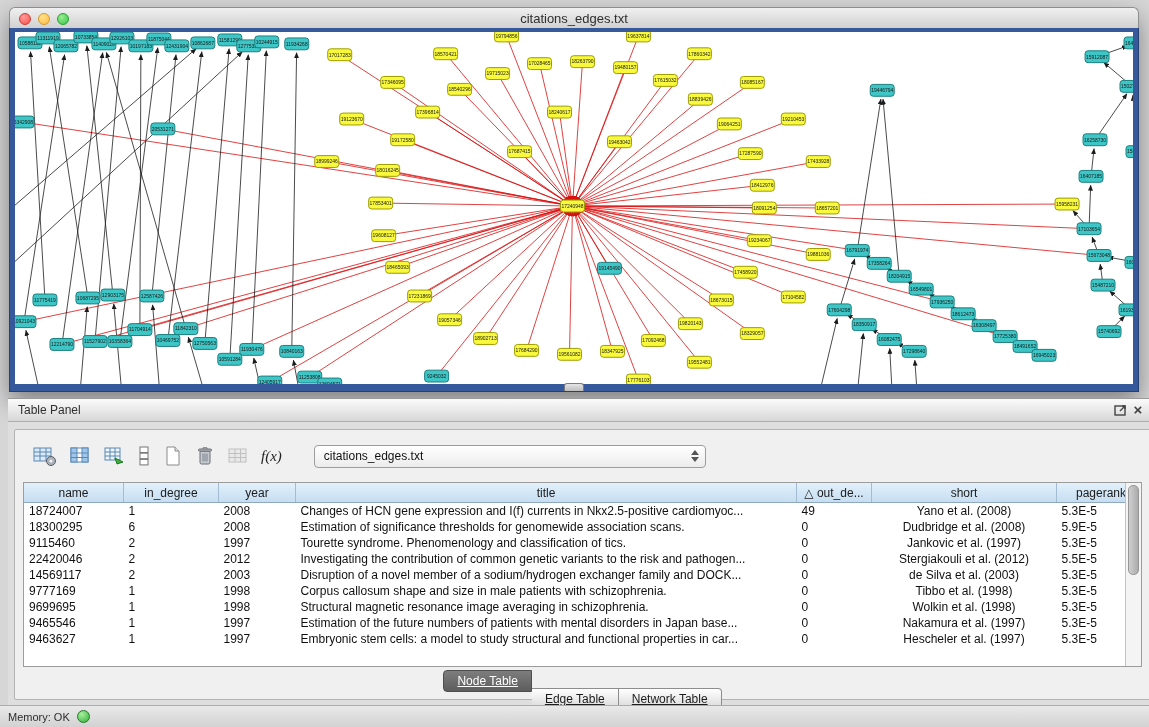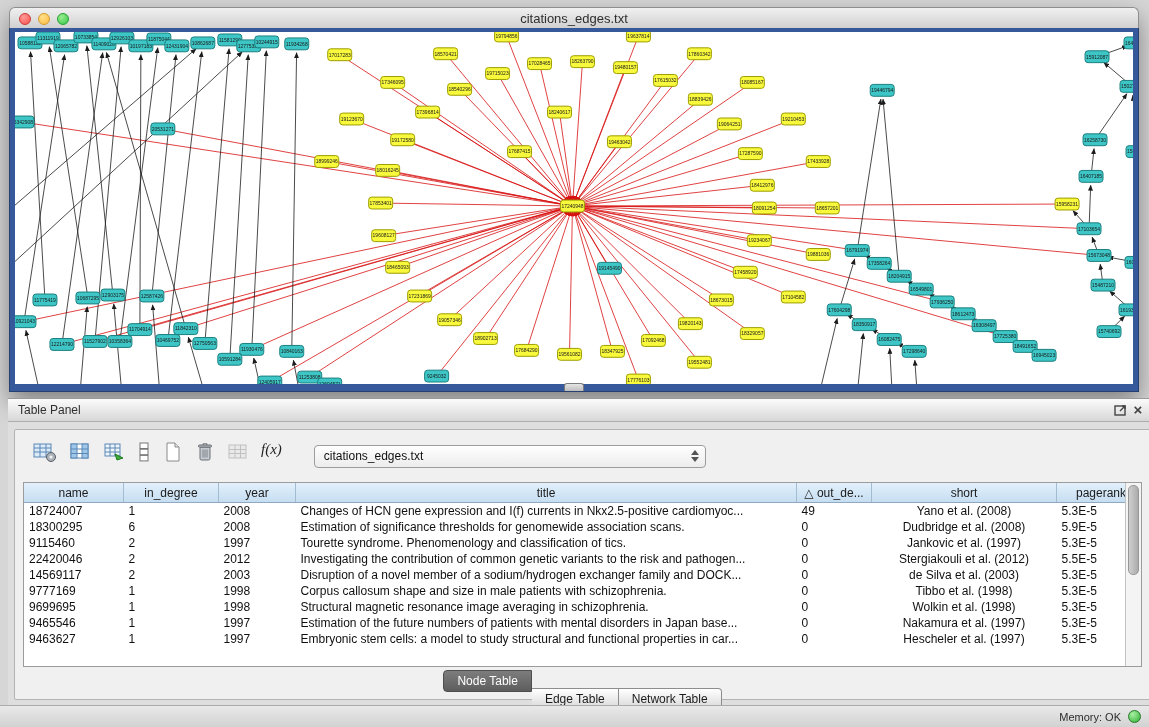--- a/index.html
+++ b/index.html
@@ -25,48 +25,48 @@
   .table-panel{position:absolute;left:8px;top:398px;width:1149px;height:307px;background:#dedede;border-top:1px solid #9a9a9a;}
   .panel-header{height:23px;background:linear-gradient(#fbfbfb,#d7d7d7);border-bottom:1px solid #adadad;
     display:flex;align-items:center;padding:0 10px;box-sizing:border-box;}
   .panel-title{font-size:12px;color:#2f2f2f;}
   .ph-spacer{flex:1;}
   .ph-btn{width:18px;height:16px;display:flex;align-items:center;justify-content:center;color:#444;cursor:default;}
   .ph-close{font-size:15px;font-weight:bold;line-height:14px;}
   .panel-body{position:absolute;left:6px;right:6px;top:30px;bottom:6px;background:#f0f0f0;
     border:1px solid #b3b3b3;border-radius:2px;}
   .toolbar{position:absolute;left:0;right:0;top:0;height:52px;display:flex;align-items:center;padding:0 12px;}
-  .tbtn{height:30px;display:flex;align-items:flex-start;justify-content:center;padding:0 6px;border-radius:3px;}
+  .tbtn{height:30px;display:flex;align-items:center;justify-content:center;padding:0 6px;border-radius:3px;}
   .fx{font-family:"Liberation Serif","DejaVu Serif",serif;font-style:italic;font-size:15px;color:#222;}
   .combo{margin-left:26px;width:392px;height:23px;background:linear-gradient(#ffffff,#ececec);
     border:1px solid #9d9d9d;border-radius:4px;display:flex;align-items:center;padding:0 6px 0 9px;box-sizing:border-box;}
   .combo-text{flex:1;font-size:12px;color:#111;white-space:nowrap;overflow:hidden;}
   .combo-arrows{display:flex;flex-direction:column;gap:2px;align-items:center;}
   .arr-up{width:0;height:0;border-left:4px solid transparent;border-right:4px solid transparent;border-bottom:5px solid #555;}
   .arr-dn{width:0;height:0;border-left:4px solid transparent;border-right:4px solid transparent;border-top:5px solid #555;}
   .table-wrap{position:absolute;left:8px;right:8px;top:52px;bottom:32px;background:#ffffff;border:1px solid #9c9c9c;overflow:hidden;}
   table.grid{border-collapse:collapse;table-layout:fixed;width:calc(100% - 15px);}
   table.grid th{height:19px;font-weight:normal;font-size:12px;color:#1b1b1b;text-align:center;
     background:linear-gradient(#e2f0fb,#c6ddf1);border-right:1px solid #a3bcd2;border-bottom:1px solid #8fa9c2;
     overflow:hidden;white-space:nowrap;padding:0 2px;}
   table.grid td{height:16px;font-size:12px;color:#101010;white-space:nowrap;overflow:hidden;padding:0 5px;border:none;}
   td.c5{text-align:center;}
   .vscroll{position:absolute;right:0;top:0;bottom:0;width:15px;background:#f4f4f4;border-left:1px solid #c3c3c3;}
   .vthumb{position:absolute;left:2px;right:2px;top:2px;height:48%;background:linear-gradient(90deg,#cfcfcf,#ababab);
     border:1px solid #979797;border-radius:5px;}
   .tabs-row{position:absolute;left:0;right:0;bottom:5px;height:26px;display:flex;align-items:center;justify-content:center;}
   .tab{height:20px;line-height:20px;font-size:12px;padding:0 13px;border:1px solid #8d8d8d;
-    background:linear-gradient(#ffffff,#d8d8d8);color:#1c1c1c;}
+    background:linear-gradient(#ffffff,#d8d8d8);color:#1c1c1c;text-decoration:underline;}
   .tab:first-child{border-radius:4px 0 0 4px;}
   .tab:last-child{border-radius:0 4px 4px 0;}
   .tab + .tab{border-left:none;margin-top:35px;}
   .tab.sel{background:linear-gradient(#7d7d7d,#5d5d5d);color:#ffffff;border-color:#4e4e4e;}
   
   .statusbar{position:absolute;left:0;bottom:0;width:1149px;height:22px;background:linear-gradient(#e9e9e9,#d2d2d2);
-    border-top:1px solid #ababab;display:flex;align-items:center;justify-content:flex-end;padding:0 8px;box-sizing:border-box;}
+    border-top:1px solid #ababab;display:flex;align-items:center;padding:0 8px;box-sizing:border-box;}
   .mem-label{font-size:11px;color:#2d2d2d;margin-right:7px;}
   .led{width:11px;height:11px;border-radius:50%;background:radial-gradient(circle at 35% 30%,#a9f0a0,#2fae35);
     border:1px solid #247a28;display:inline-block;}
 </style>
 </head>
 <body>
 
 <div class="window">
   <div class="titlebar">
     <div class="traffic">

